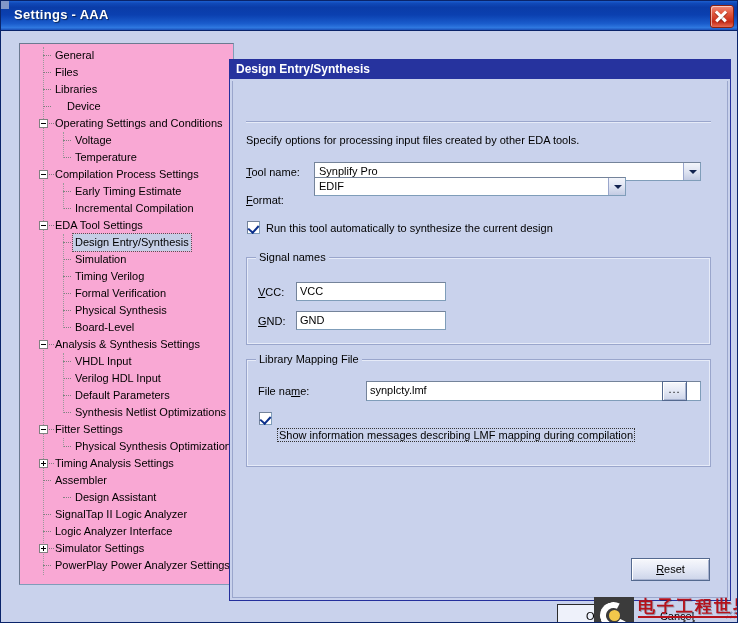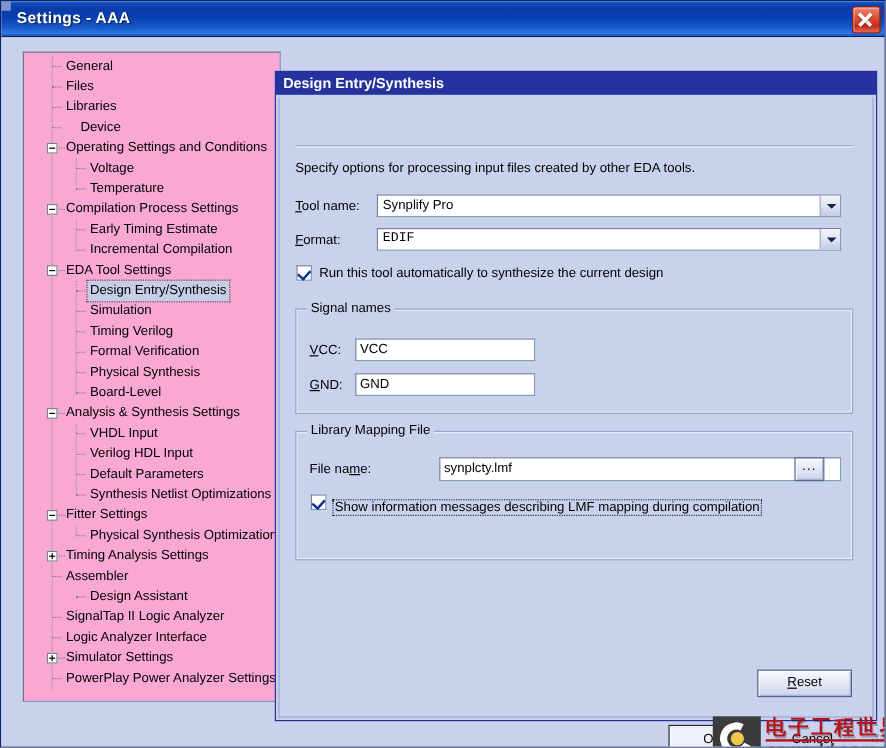--- a/index.html
+++ b/index.html
@@ -585,21 +585,21 @@
 
         <div class="field-label" style="left:13px; top:85px;"><span class="u">T</span><span>ool name:</span></div>
         <div class="combo" style="left:81px; top:81px; width:387px;">
           <span>Synplify Pro</span>
           <div class="arrowbtn">
               <div class="tri"></div>
             </div>
         </div>
 
         <div class="field-label" style="left:13px; top:113px;"><span class="u">F</span><span>ormat:</span></div>
-        <div class="combo" style="left:81px; top:109px; width:387px;font-family:Liberation Mono, monospace;">
+        <div class="combo" style="left:81px; top:96px; width:312px;">
           <span>EDIF</span>
           <div class="arrowbtn">
               <div class="tri"></div>
             </div>
         </div>
 
         <div class="cb" style="left:14px; top:140px;">
           <div class="tick"></div>
         </div>
         <div class="cb-label" style="left:33px; top:141px;">Run this tool automatically to synthesize the current design</div>
@@ -618,21 +618,21 @@
         </div>
         <div class="field-label" style="left:25px; top:304px;">File na<span class="u">m</span><span>e:</span></div>
         <div class="textbox" style="left:85px; top:300px; width:335px; height:20px;margin-left:48px;"><span>synplcty.lmf</span></div>
         <div class="dots-btn" style="left:429px; top:300px; width:25px; height:20px;">
             <span>...</span>
           </div>
 
         <div class="cb" style="left:26px; top:331px;">
           <div class="tick"></div>
         </div>
-        <div class="cb-label focused" style="left:45px; top:336px;text-align:right;">Show information messages describing LMF mapping during compilation</div>
+        <div class="cb-label focused" style="left:45px; top:348px;text-align:right;">Show information messages describing LMF mapping during compilation</div>
 
         <div class="btn" style="left:398px; top:477px; width:79px; height:23px;">
           <span><span class="u">R</span><span>eset</span></span>
         </div>
       </div>
     </div>
 
     <div id="ok-button">
       <span>OK</span>
     </div>

